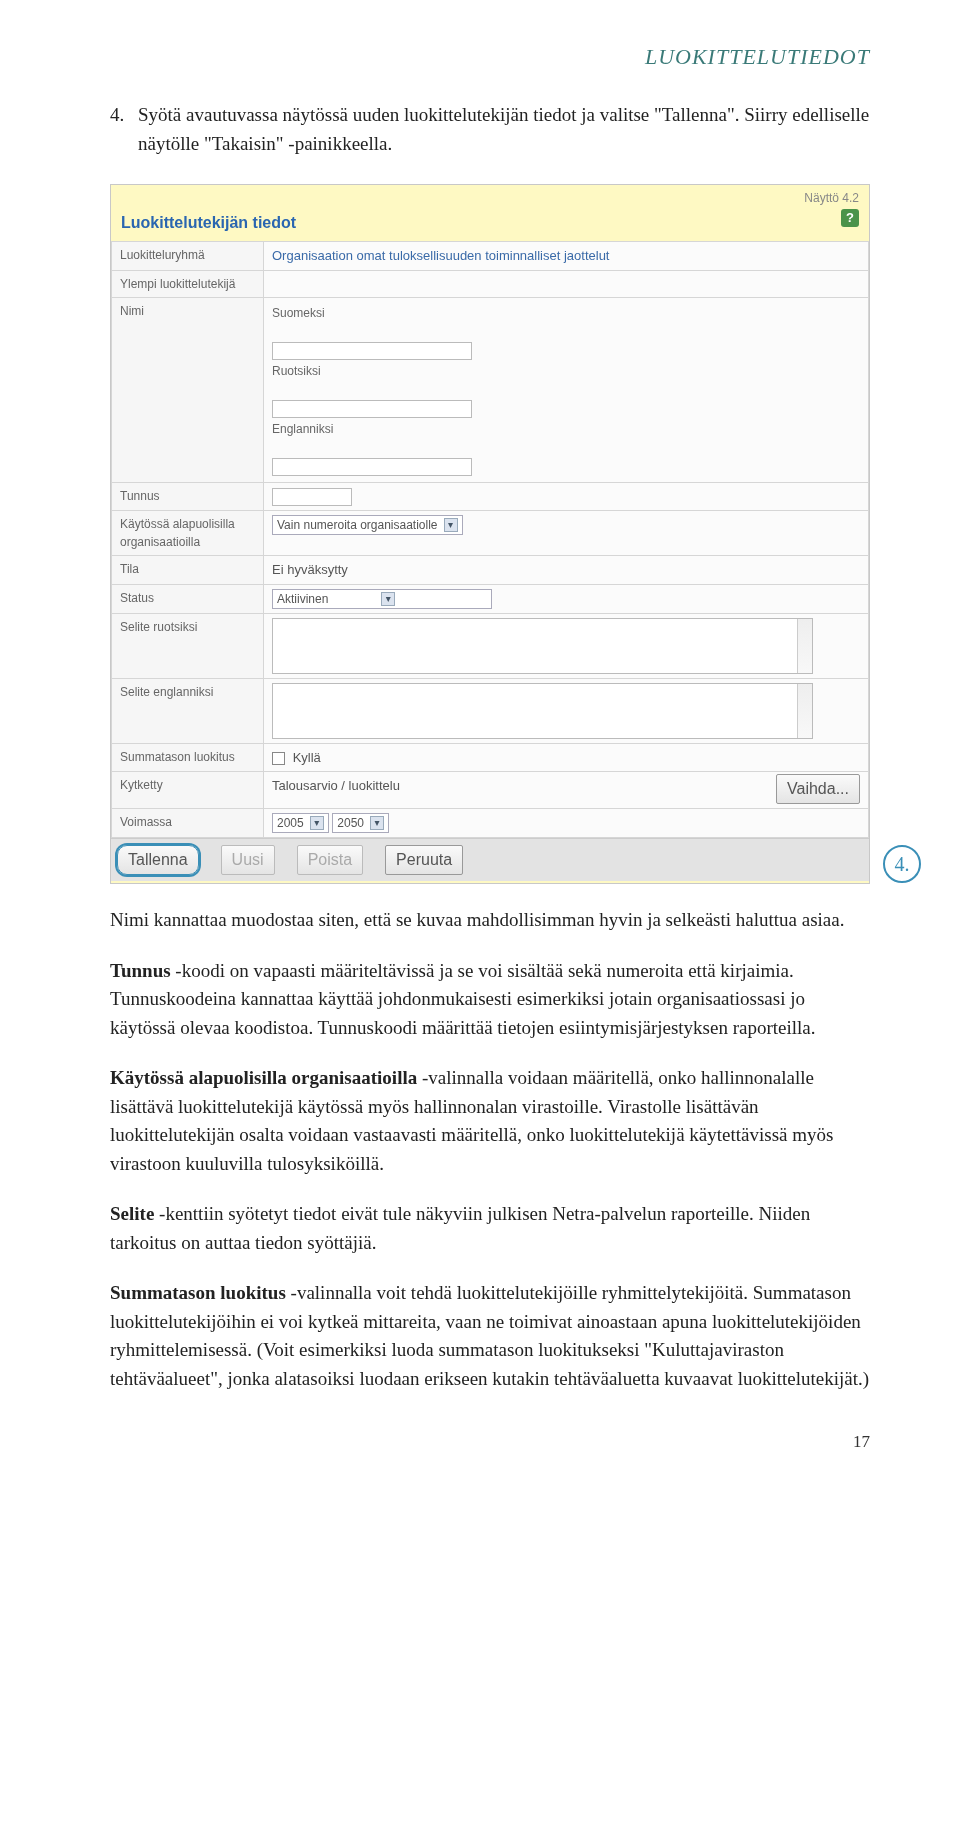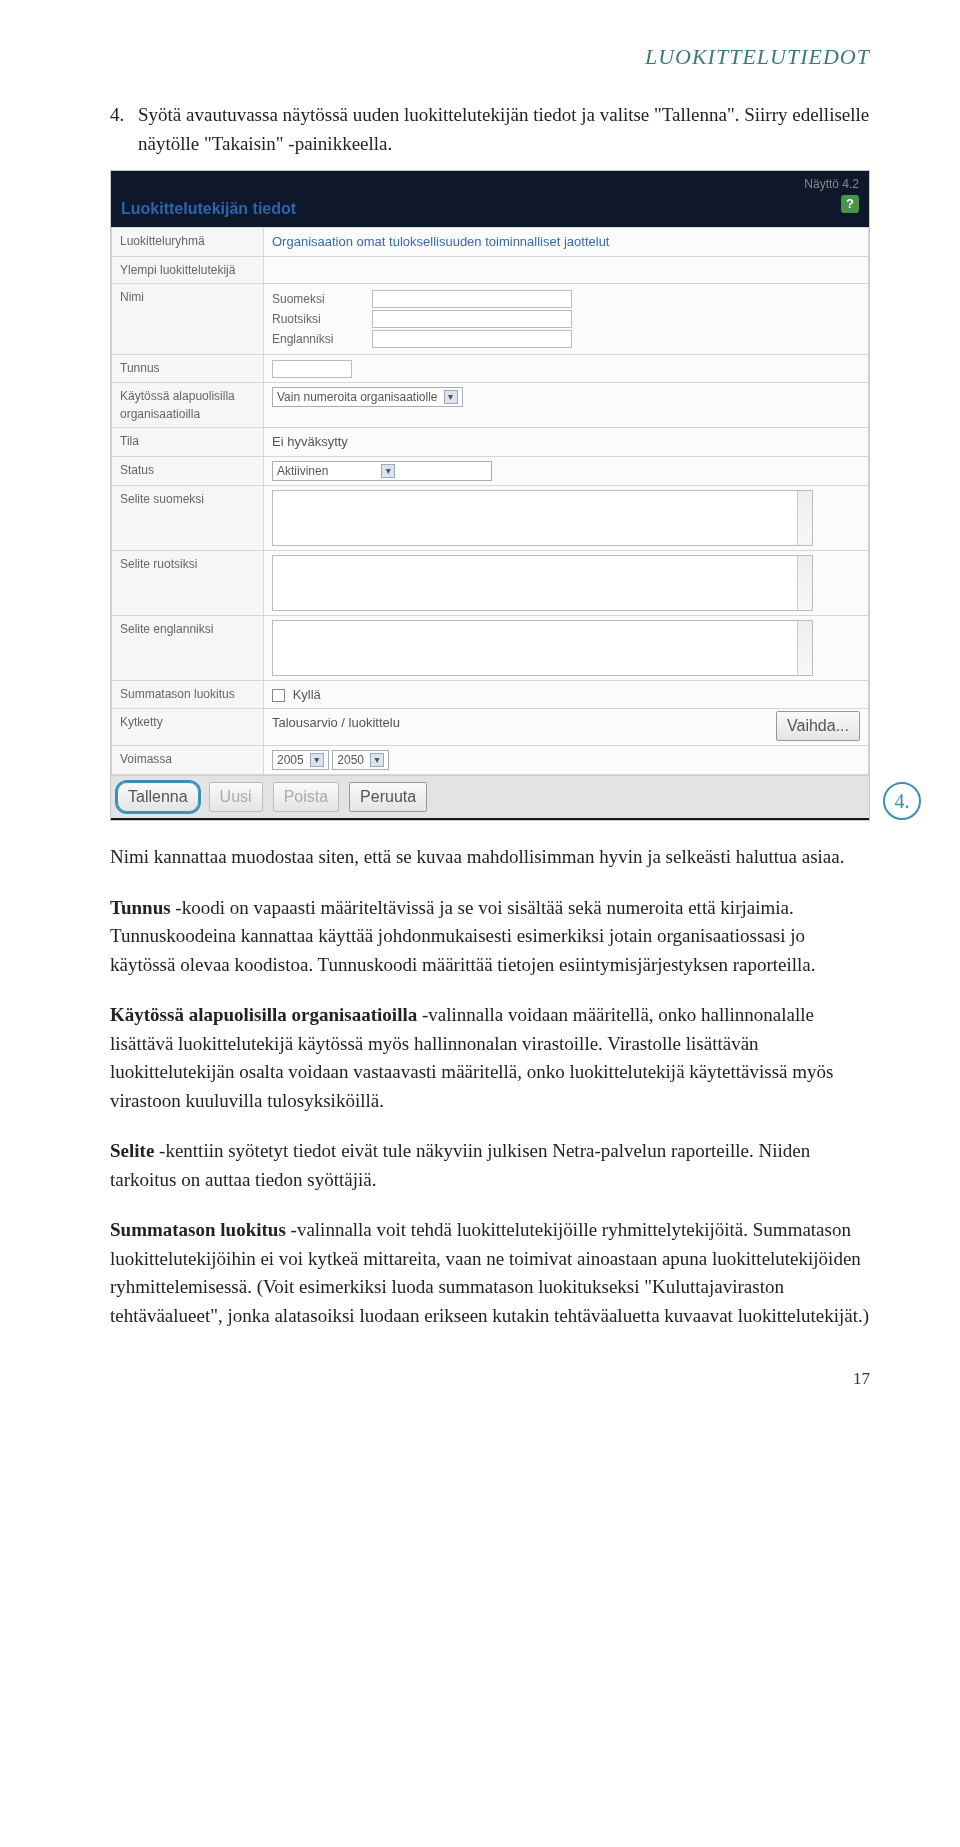--- a/index.html
+++ b/index.html
@@ -26,22 +26,22 @@
   .intro-para {
     display: flex;
     margin-bottom: 12px;
   }
   .intro-num {
     width: 28px;
     flex-shrink: 0;
   }
   .screenshot {
     border: 1px solid #c8c8c8;
-    background: #0f172a;
-    margin: 12px 0 4px 0;
+    background: #fef9c3;
+    margin: 26px 0 4px 0;
     font-family: Arial, Helvetica, sans-serif;
     font-size: 13px;
     color: #555;
     position: relative;
     padding-bottom: 2px;
   }
   .shot-top {
     text-align: right;
     font-size: 12px;
     color: #888;
@@ -81,20 +81,21 @@
     font-size: 12px;
   }
   .form-table td.field {
     background: #fbfbfb;
   }
   .sub-row {
     display: flex;
     align-items: flex-start;
     gap: 20px;
     margin: 2px 0;
+    flex-direction: column;
   }
   .sub-label {
     width: 80px;
     color: #666;
     font-size: 12px;
   }
   .fake-input {
     display: inline-block;
     border: 1px solid #bbb;
     background: #fff;
@@ -144,21 +145,21 @@
     border: 1px solid #888;
     background: #fff;
     vertical-align: middle;
     margin-right: 4px;
   }
   .btn-bar {
     background: #e3e3e3;
     padding: 6px 6px;
     border-top: 1px solid #ccc;
     display: flex;
-    gap: 10px;
+    gap: 22px;
     align-items: center;
   }
   .fake-btn {
     display: inline-block;
     border: 1px solid #999;
     background: linear-gradient(#fafafa,#e4e4e4);
     padding: 2px 10px;
     font-size: 16px;
     color: #555;
     border-radius: 2px;
@@ -264,26 +265,20 @@
     <tr>
       <td class="label">Status</td>
       <td class="field">
         <span class="fake-select" style="min-width:220px;gap:47px;">
           <span>Aktiivinen</span>
           <span class="chev">▾</span>
         </span>
       </td>
     </tr>
     <tr>
-      <td class="label">Selite suomeksi</td>
-      <td class="field">
-            <div class="fake-textarea"></div>
-          </td>
-    </tr>
-    <tr>
       <td class="label">Selite ruotsiksi</td>
       <td class="field">
             <div class="fake-textarea"></div>
           </td>
     </tr>
     <tr>
       <td class="label">Selite englanniksi</td>
       <td class="field">
             <div class="fake-textarea"></div>
           </td>

